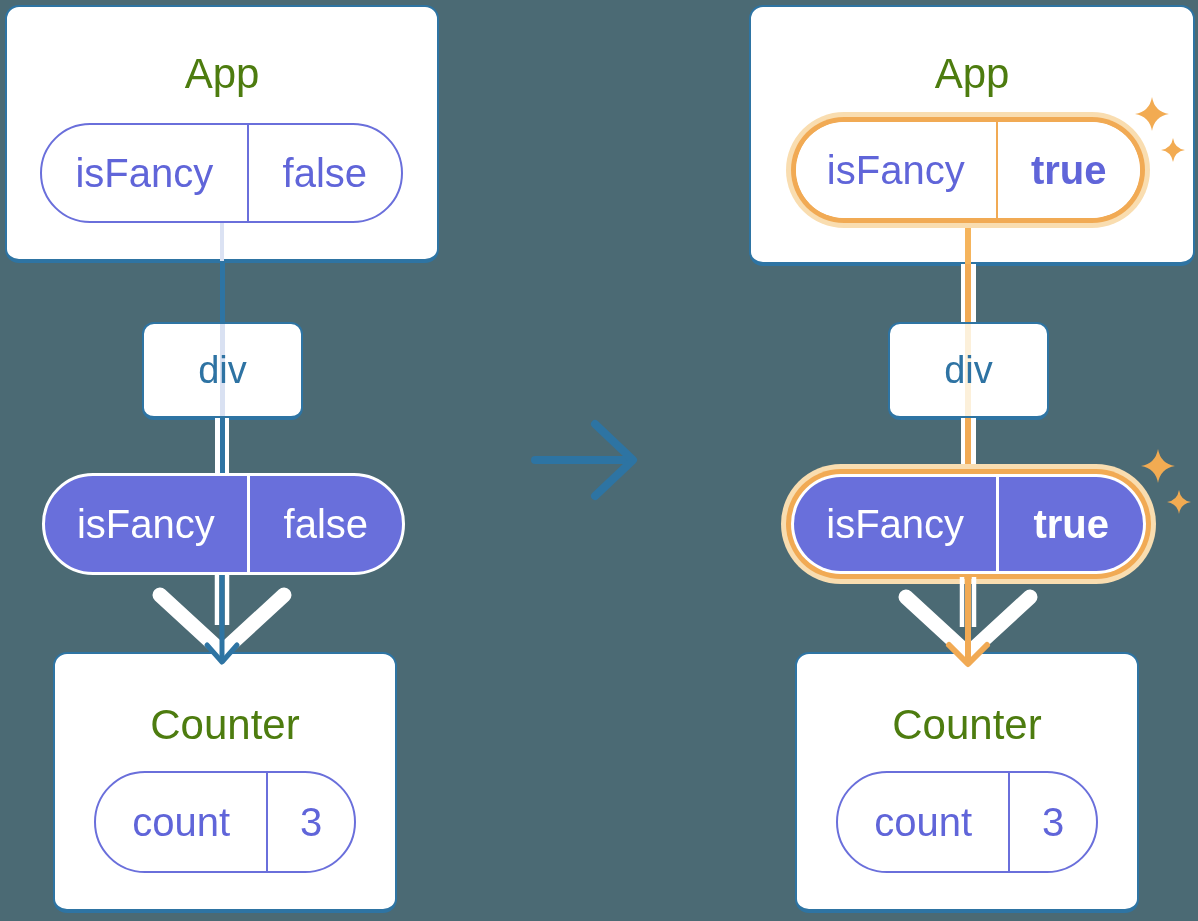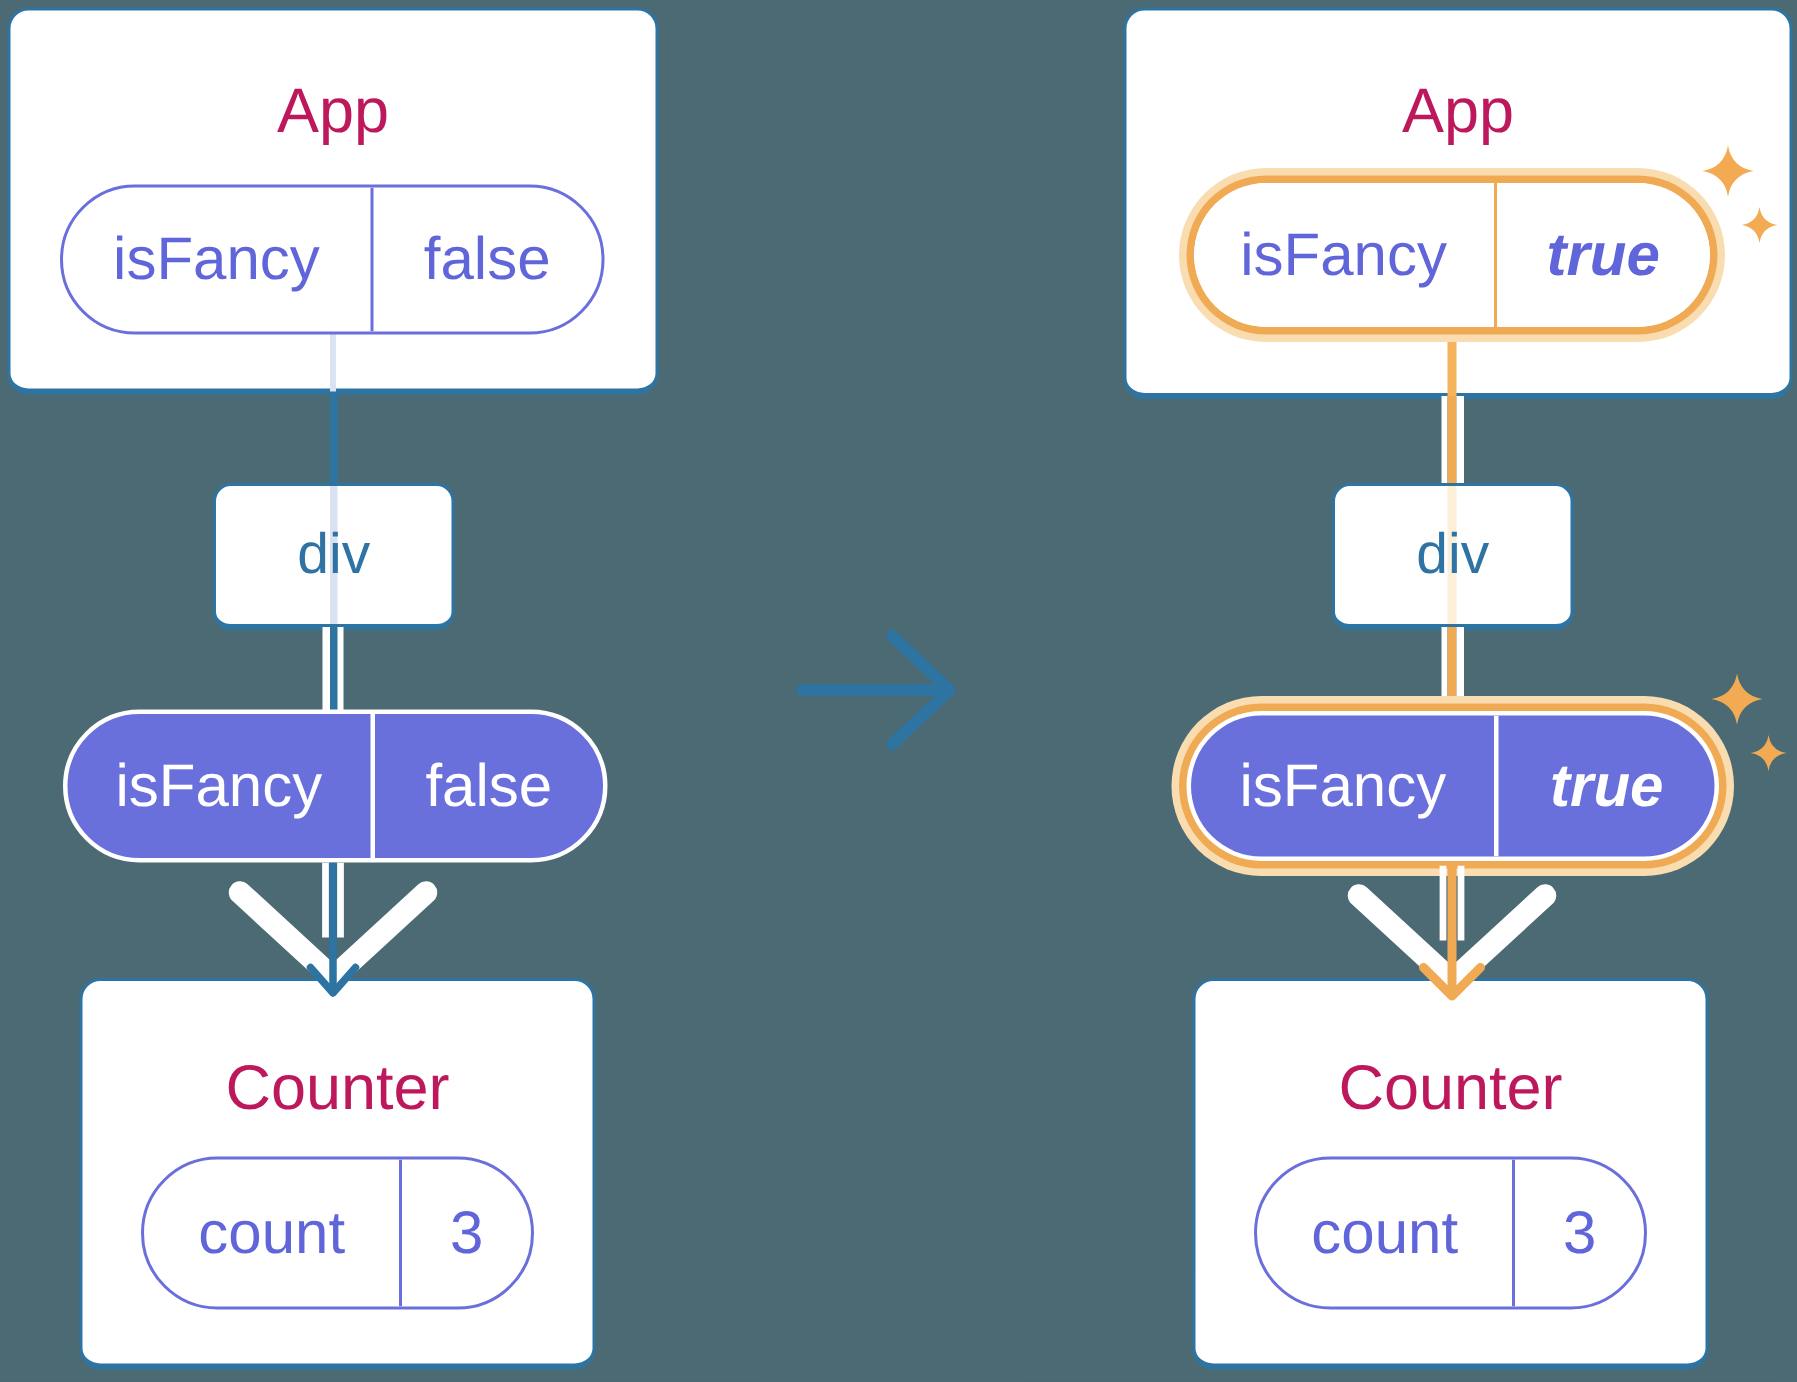--- a/index.html
+++ b/index.html
@@ -18,21 +18,21 @@
     position: absolute;
     background: #ffffff;
     border: 2px solid #2e74a3;
     border-bottom-width: 4px;
     border-radius: 14px;
   }
   .card-title {
     position: absolute;
     left: 0; right: 0;
     text-align: center;
-    color: #be185d;
+    color: #4d7c0f;
     font-size: 42px;
     font-weight: 500;
     line-height: 46px;
   }
 
   
   .pill-outline {
     position: absolute;
     display: flex;
     background: #ffffff;
@@ -95,21 +95,21 @@
   .pill-inner-solid {
     display: flex;
     height: 100%;
     color: #ffffff;
     font-size: 40px;
     background: #696fdb;
     border-radius: 48px;
     overflow: hidden;
   }
   .pill-inner-solid .pill-cell.val { border-left: 3px solid #ffffff; }
-  .bold { font-weight: 700; font-style: italic; }
+  .bold { font-weight: 700; }
 
   
   .div-node {
     position: absolute;
     background: #ffffff;
     border: 2px solid #2e74a3;
     border-bottom-width: 4px;
     border-radius: 12px;
   }
   .div-node .pass-line {

